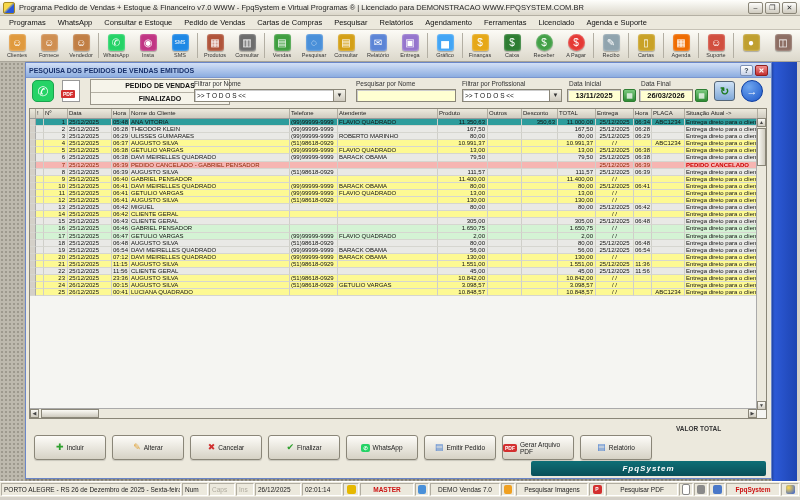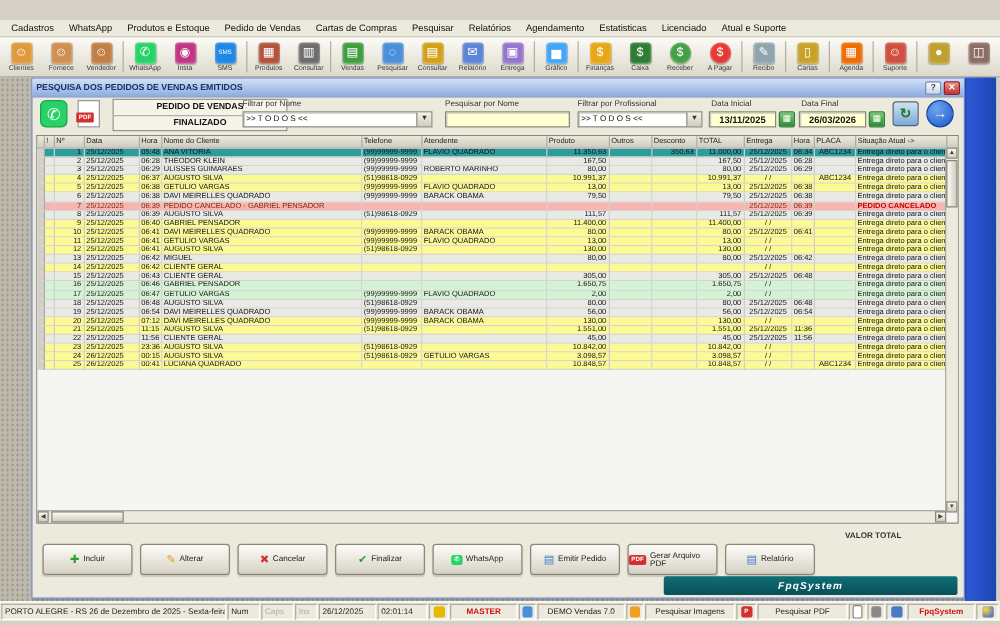--- a/index.html
+++ b/index.html
@@ -126,33 +126,42 @@
     padding:0 2px;font-size:6.5px;color:#222;overflow:hidden;white-space:nowrap;flex:none;}
   .sb-icon{width:9px;height:9px;border-radius:2px;margin:auto;font-size:5px;font-weight:bold;color:#fff;
     line-height:9px;text-align:center;}
   .bottom-sliver{position:absolute;left:0;top:497px;width:800px;height:3px;background:#d4d0c8;}
 </style>
 </head>
 <body>
 
 <div class="screen">
 
+  <div class="titlebar">
+    <div class="app-icon"></div>
+    <div class="title-text">Programa Pedido de Vendas + Estoque &amp; Financeiro v7.0 WWW - FpqSystem e Virtual Programas ® | Licenciado para  DEMONSTRACAO WWW.FPQSYSTEM.COM.BR</div>
+    <div class="win-btns">
+      <div class="win-btn">–</div>
+      <div class="win-btn">❐</div>
+      <div class="win-btn">✕</div>
+    </div>
+  </div>
 
   <div class="menubar" id="menubar">
-      <div class="menu-item">Cadastros</div>
+      <div class="menu-item">Programas</div>
       <div class="menu-item">WhatsApp</div>
-      <div class="menu-item">Produtos e Estoque</div>
+      <div class="menu-item">Consultar e Estoque</div>
       <div class="menu-item">Pedido de Vendas</div>
       <div class="menu-item">Cartas de Compras</div>
       <div class="menu-item">Pesquisar</div>
       <div class="menu-item">Relatórios</div>
       <div class="menu-item">Agendamento</div>
-      <div class="menu-item">Estatisticas</div>
+      <div class="menu-item">Ferramentas</div>
       <div class="menu-item">Licenciado</div>
-      <div class="menu-item">Atual e Suporte</div>
+      <div class="menu-item">Agenda e Suporte</div>
     </div>
 
   <div class="toolbar" id="toolbar">
       <div class="tb-item">
         <span class="tb-icon" style="background: rgb(224, 154, 62);">☺</span>
         <span class="tb-label">Clientes</span>
       </div>
       <div class="tb-item">
         <span class="tb-icon" style="background: rgb(207, 143, 82);">☺</span>
         <span class="tb-label">Fornece</span>

